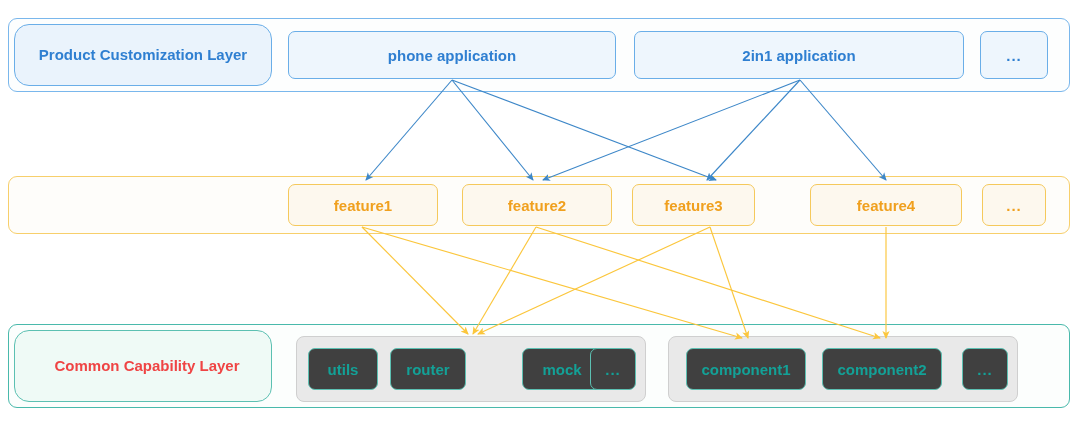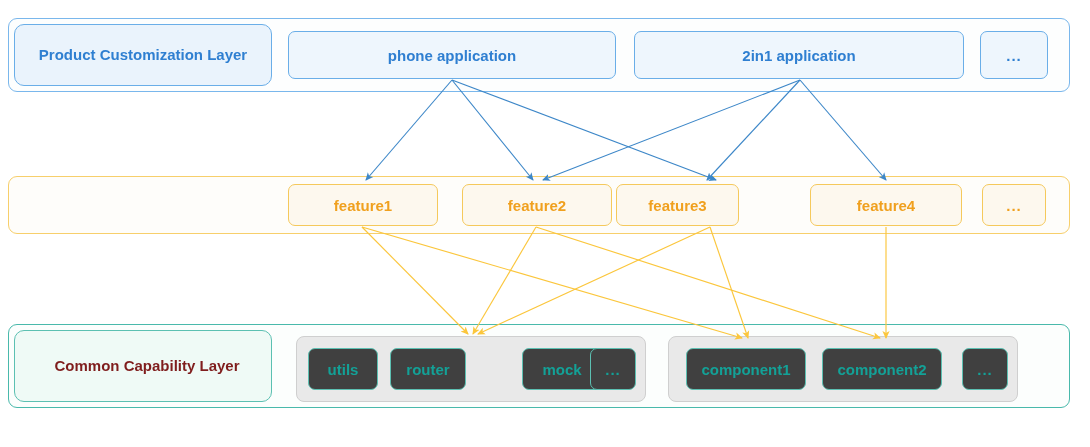--- a/index.html
+++ b/index.html
@@ -24,37 +24,37 @@
   }
   .row.blue   {left:8px;  top:18px;  width:1062px; height:74px;  border:1.4px solid #7ab7ec; background:#fdfefe;}
   .row.amber  {left:8px;  top:176px; width:1062px; height:58px;  border:1.4px solid #f7cf6b; background:#fefdfa;}
   .row.teal   {left:8px;  top:324px; width:1062px; height:84px;  border:1.4px solid #49b9ab; background:#fcfefd;}
 
   
   .layer-label{
     position:absolute;
     box-sizing:border-box;
     display:flex;align-items:center;justify-content:center;
-    border-radius:10px;
+    border-radius:15px;
     font-weight:bold;
     z-index:2;
     text-align:center;
     line-height:1.2;
   }
   .layer-label.blue{
     left:14px;top:24px;width:258px;height:62px;
     border:1.4px solid #6aaee8;background:#eaf3fc;color:#2f7fd1;font-size:15px;
   }
   .layer-label.amber{
     left:14px;top:181px;width:258px;height:48px;
     border:1.4px solid #f5c95c;background:#fdf6e8;color:#f0a01e;font-size:15px;
   }
   .layer-label.teal{
     left:14px;top:330px;width:258px;height:72px;
-    border:1.4px solid #5cc0b2;background:#effaf6;color:#7f1d1d;font-size:15px;padding-left:8px;
+    border:1.4px solid #5cc0b2;background:#effaf6;color:#ef4444;font-size:15px;padding-left:8px;
   }
 
   
   .node{
     position:absolute;
     box-sizing:border-box;
     display:flex;align-items:center;justify-content:center;
     border-radius:7px;
     font-weight:bold;
     z-index:2;
@@ -99,21 +99,21 @@
 
   <div class="layer-label blue">Product Customization Layer</div>
   <div class="layer-label teal">Common Capability Layer</div>
 
   <div class="node app" id="n-phone" style="left: 288px; width: 328px;">phone application</div>
   <div class="node app" id="n-2in1" style="left: 634px; width: 330px;">2in1 application</div>
   <div class="node app ellipsis" id="n-appmore" style="left: 980px; width: 68px;">...</div>
 
   <div class="node feat" id="n-f1" style="left: 288px; width: 150px; text-align: right;">feature1</div>
   <div class="node feat" id="n-f2" style="left: 462px; width: 150px;">feature2</div>
-  <div class="node feat" id="n-f3" style="left: 616px; width: 123px;">feature3</div>
+  <div class="node feat" id="n-f3" style="left: 632px; width: 123px;">feature3</div>
   <div class="node feat" id="n-f4" style="left: 810px; width: 152px;">feature4</div>
   <div class="node feat ellipsis" id="n-fmore" style="left: 982px; width: 64px;">...</div>
 
   <div class="node cap" id="n-utils" style="left: 308px; width: 70px;">utils</div>
   <div class="node cap" id="n-router" style="left: 390px; width: 76px;">router</div>
   <div class="node cap" id="n-mock" style="left: 522px; width: 80px;">mock</div>
   <div class="node cap ellipsis" id="n-umore" style="left: 590px; width: 46px;">...</div>
 
   <div class="node cap" id="n-c1" style="left: 686px; width: 120px;">component1</div>
   <div class="node cap" id="n-c2" style="left: 822px; width: 120px;">component2</div>

